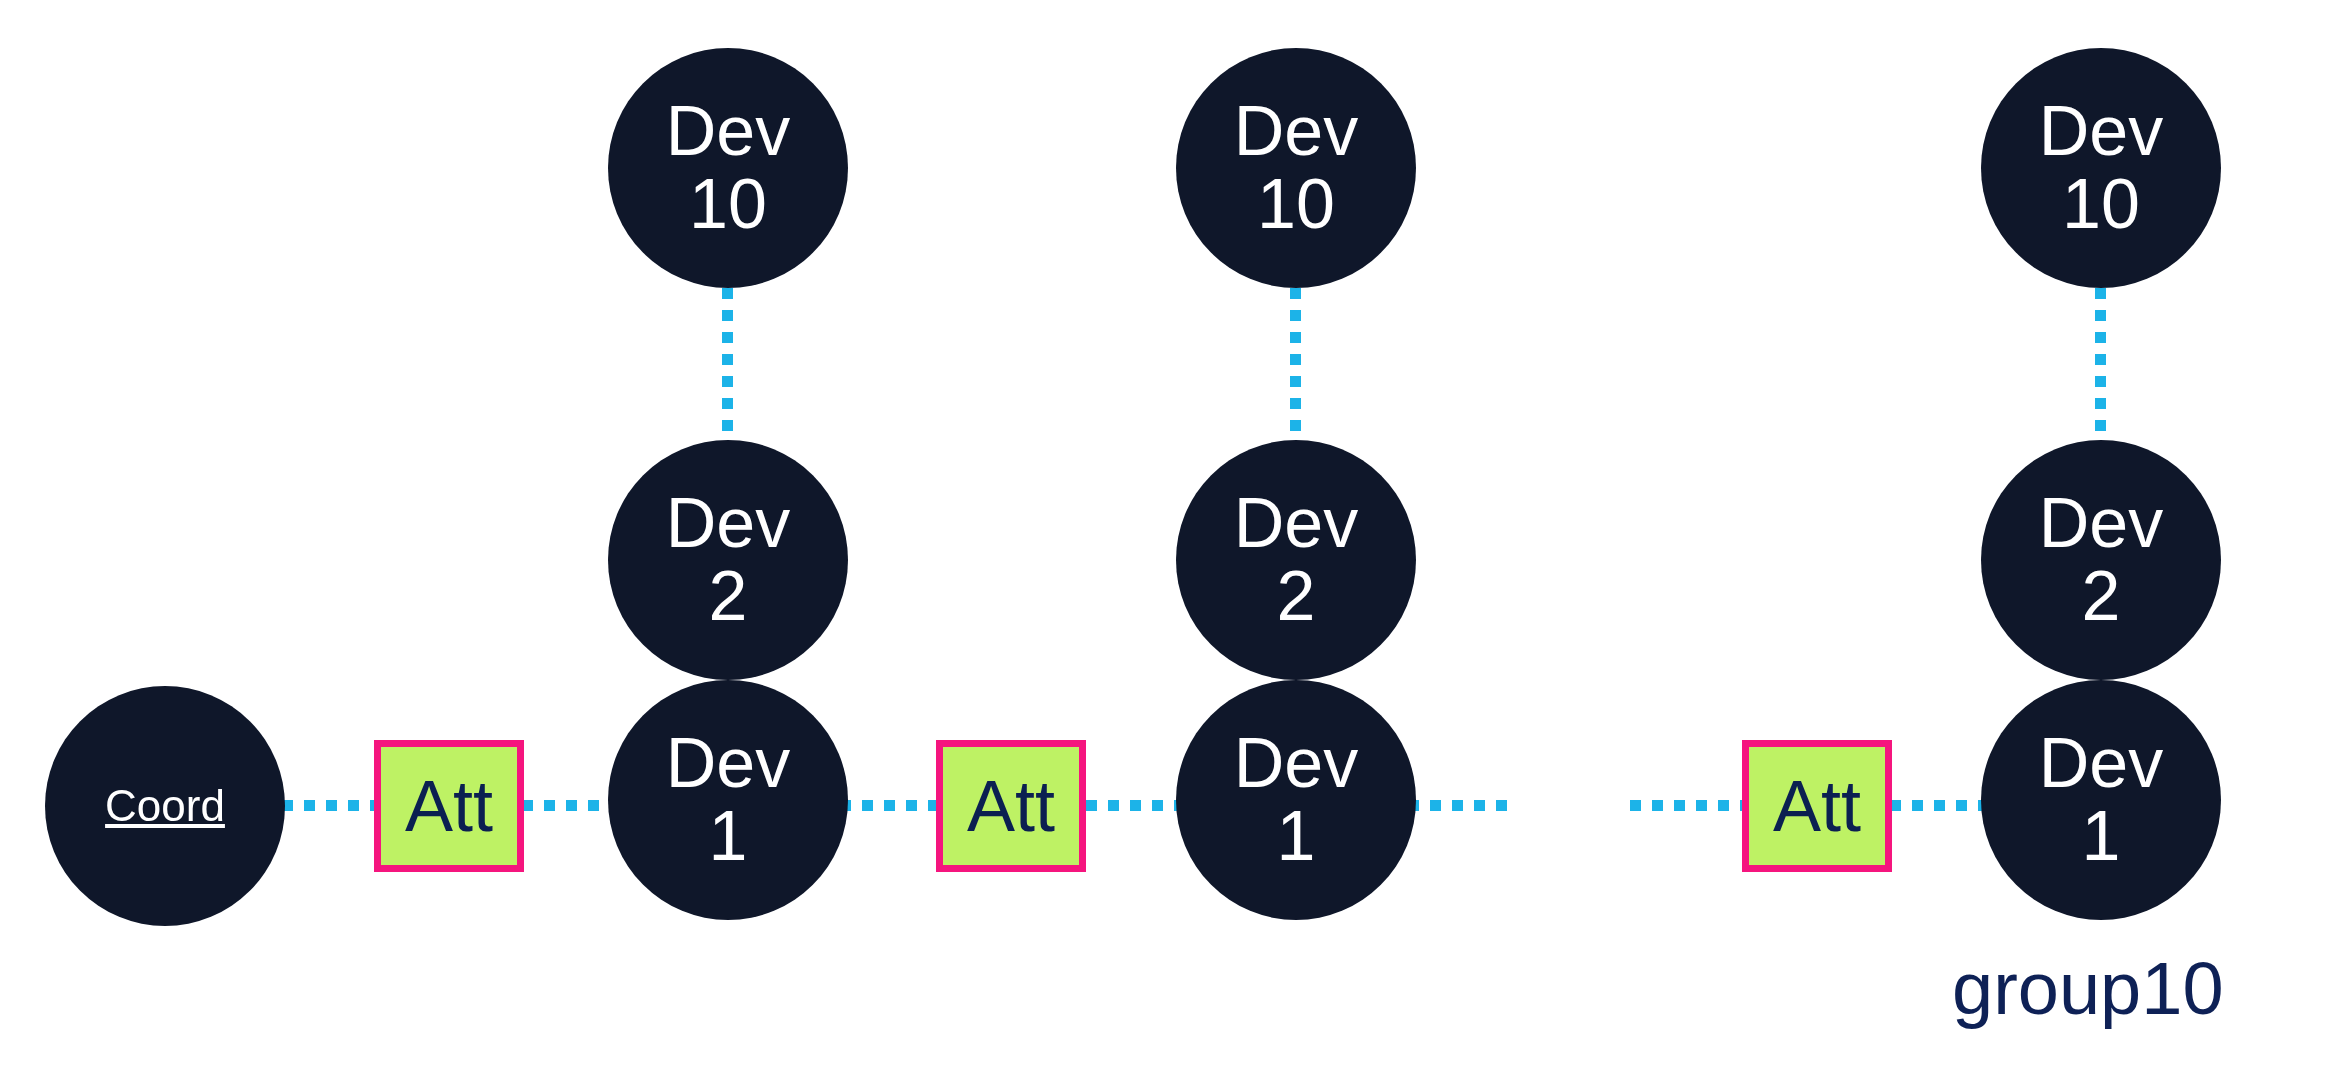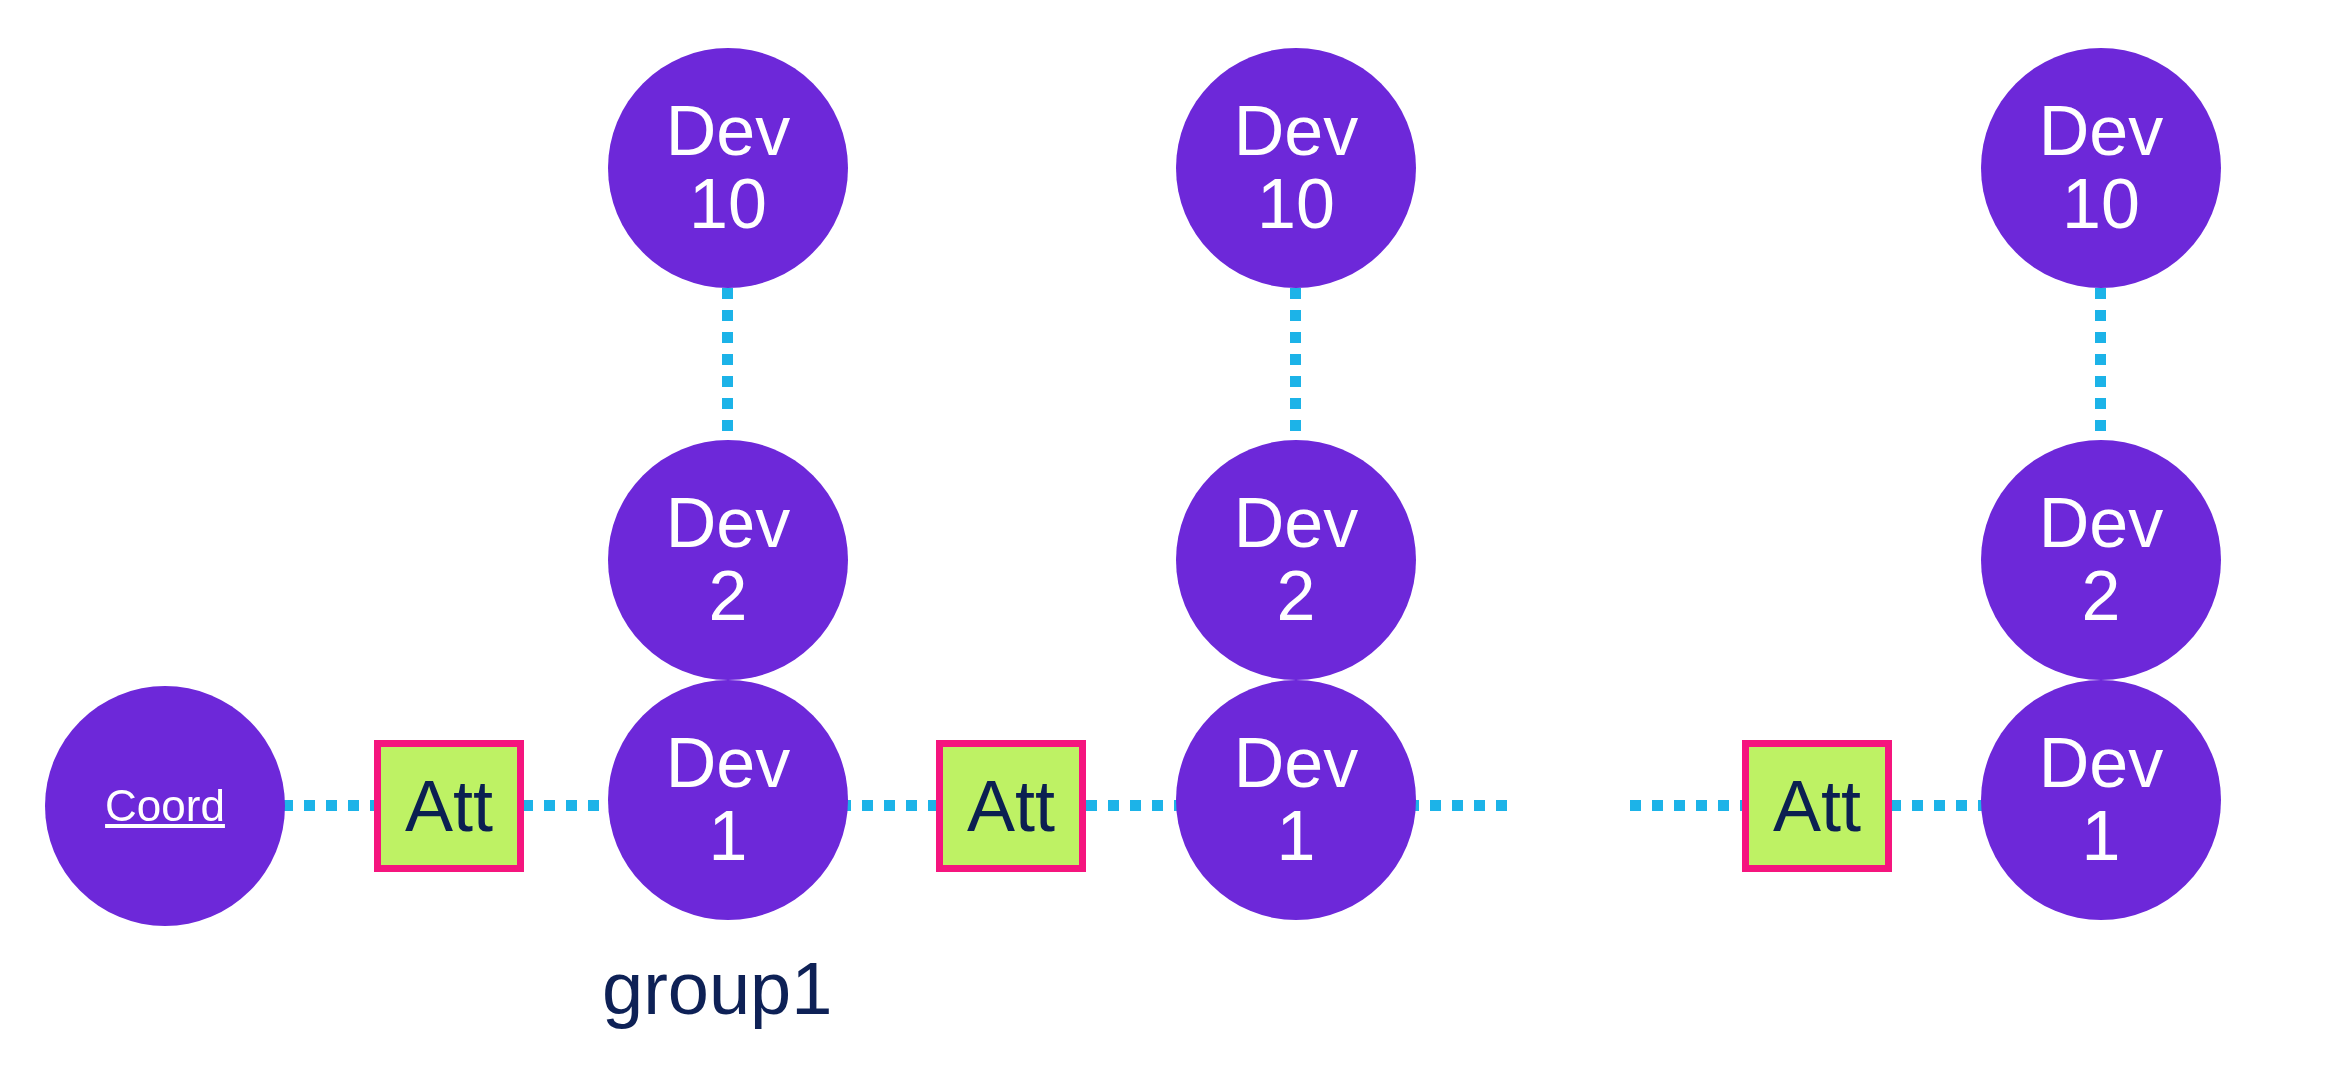--- a/index.html
+++ b/index.html
@@ -13,21 +13,21 @@
     height: 1091px;
     background: #ffffff;
     overflow: hidden;
     font-family: "Liberation Sans", sans-serif;
   }
 
   
   .node {
     position: absolute;
     border-radius: 50%;
-    background: #6d28d9;
+    background: #0f172a;
     color: #ffffff;
     display: flex;
     flex-direction: column;
     align-items: center;
     justify-content: center;
     line-height: 1.04;
     font-weight: 400;
     text-align: center;
     box-sizing: border-box;
     z-index: 3;
@@ -113,21 +113,20 @@
     <span class="ln">10</span>
   </div>
   <div class="node dev" style="left:608px; top:440px; width:240px; height:240px;">
     <span class="ln">Dev</span>
     <span class="ln">2</span>
   </div>
   <div class="node dev" style="left:608px; top:680px; width:240px; height:240px;">
     <span class="ln">Dev</span>
     <span class="ln">1</span>
   </div>
-  <div class="group-label" style="left:602px; top:946px;">group1</div>
 
   <div class="node dev" style="left:1176px; top:48px; width:240px; height:240px;">
     <span class="ln">Dev</span>
     <span class="ln">10</span>
   </div>
   <div class="node dev" style="left:1176px; top:440px; width:240px; height:240px;">
     <span class="ln">Dev</span>
     <span class="ln">2</span>
   </div>
   <div class="node dev" style="left:1176px; top:680px; width:240px; height:240px;">
@@ -140,14 +139,15 @@
     <span class="ln">10</span>
   </div>
   <div class="node dev" style="left:1981px; top:440px; width:240px; height:240px;">
     <span class="ln">Dev</span>
     <span class="ln">2</span>
   </div>
   <div class="node dev" style="left:1981px; top:680px; width:240px; height:240px;">
     <span class="ln">Dev</span>
     <span class="ln">1</span>
   </div>
+  <div class="group-label" style="left:1952px; top:946px;">group10</div>
 
 </div>
 
 </body></html>

